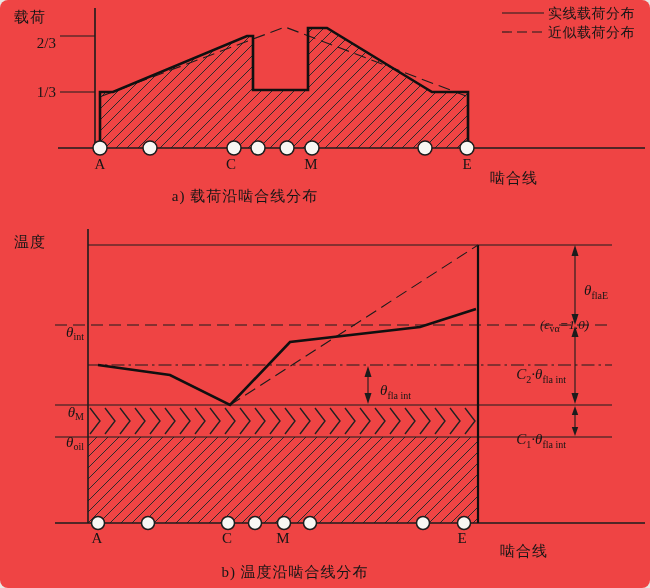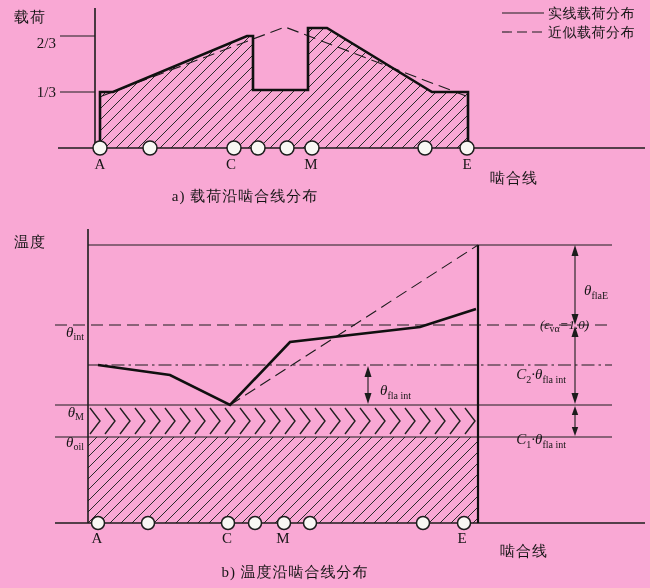--- a/index.html
+++ b/index.html
@@ -1,20 +1,21 @@
 <!DOCTYPE html>
 <html><head>
 <meta charset="utf-8">
 <style>
   html,body{margin:0;padding:0;background:#e8e8e4;}
   .figure{
     position:relative;width:650px;height:588px;
-    background:#f9a8d4;
+    background:#ef4444;
     font-family:"Liberation Serif",serif;
     overflow:hidden;
+    border-radius:8px;
   }
   svg{display:block;}
   .axis{stroke:#1c1c1c;stroke-width:1.6;fill:none;}
   .thin{stroke:#1c1c1c;stroke-width:1.1;fill:none;}
   .bold{stroke:#101010;stroke-width:2.6;fill:none;stroke-linejoin:miter;}
   .boldline{stroke:#101010;stroke-width:2.2;fill:none;}
   .longdash{stroke-dasharray:12,6;}
   .dashdot{stroke-dasharray:13,4,2.5,4;}
   .legdash{stroke-dasharray:10,5;}
   text{fill:#161616;font-family:"Liberation Serif",serif;}

